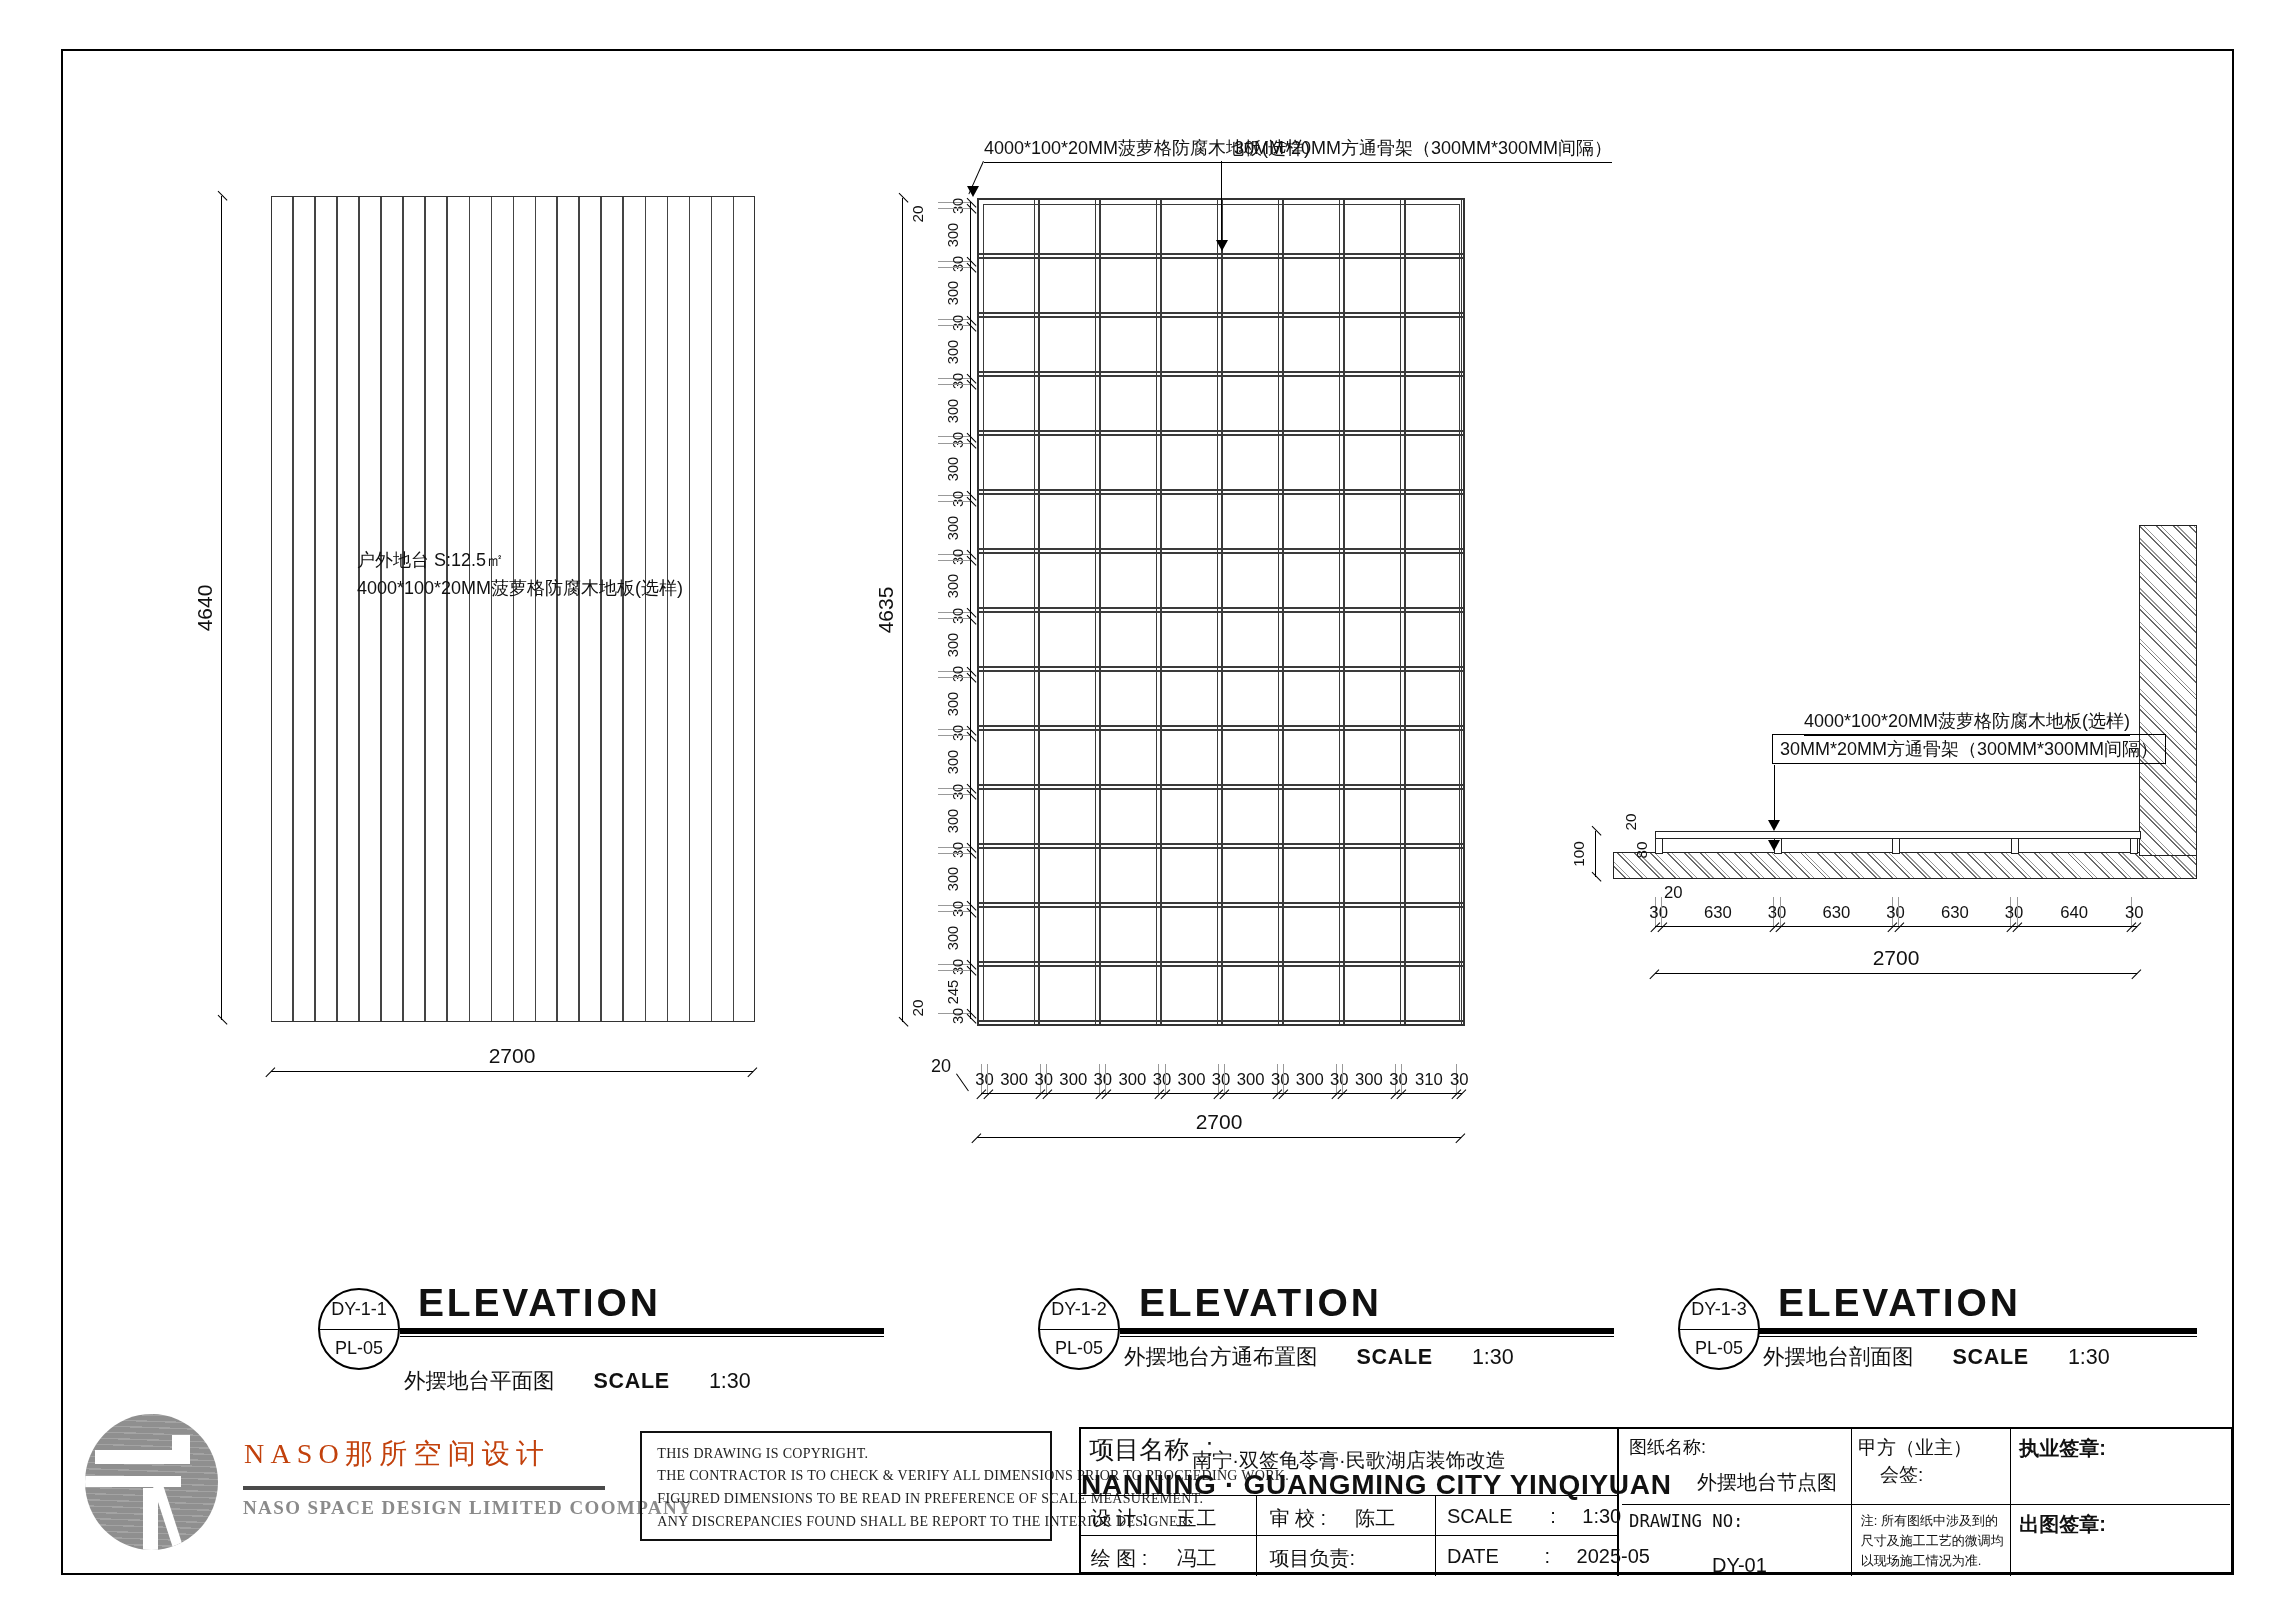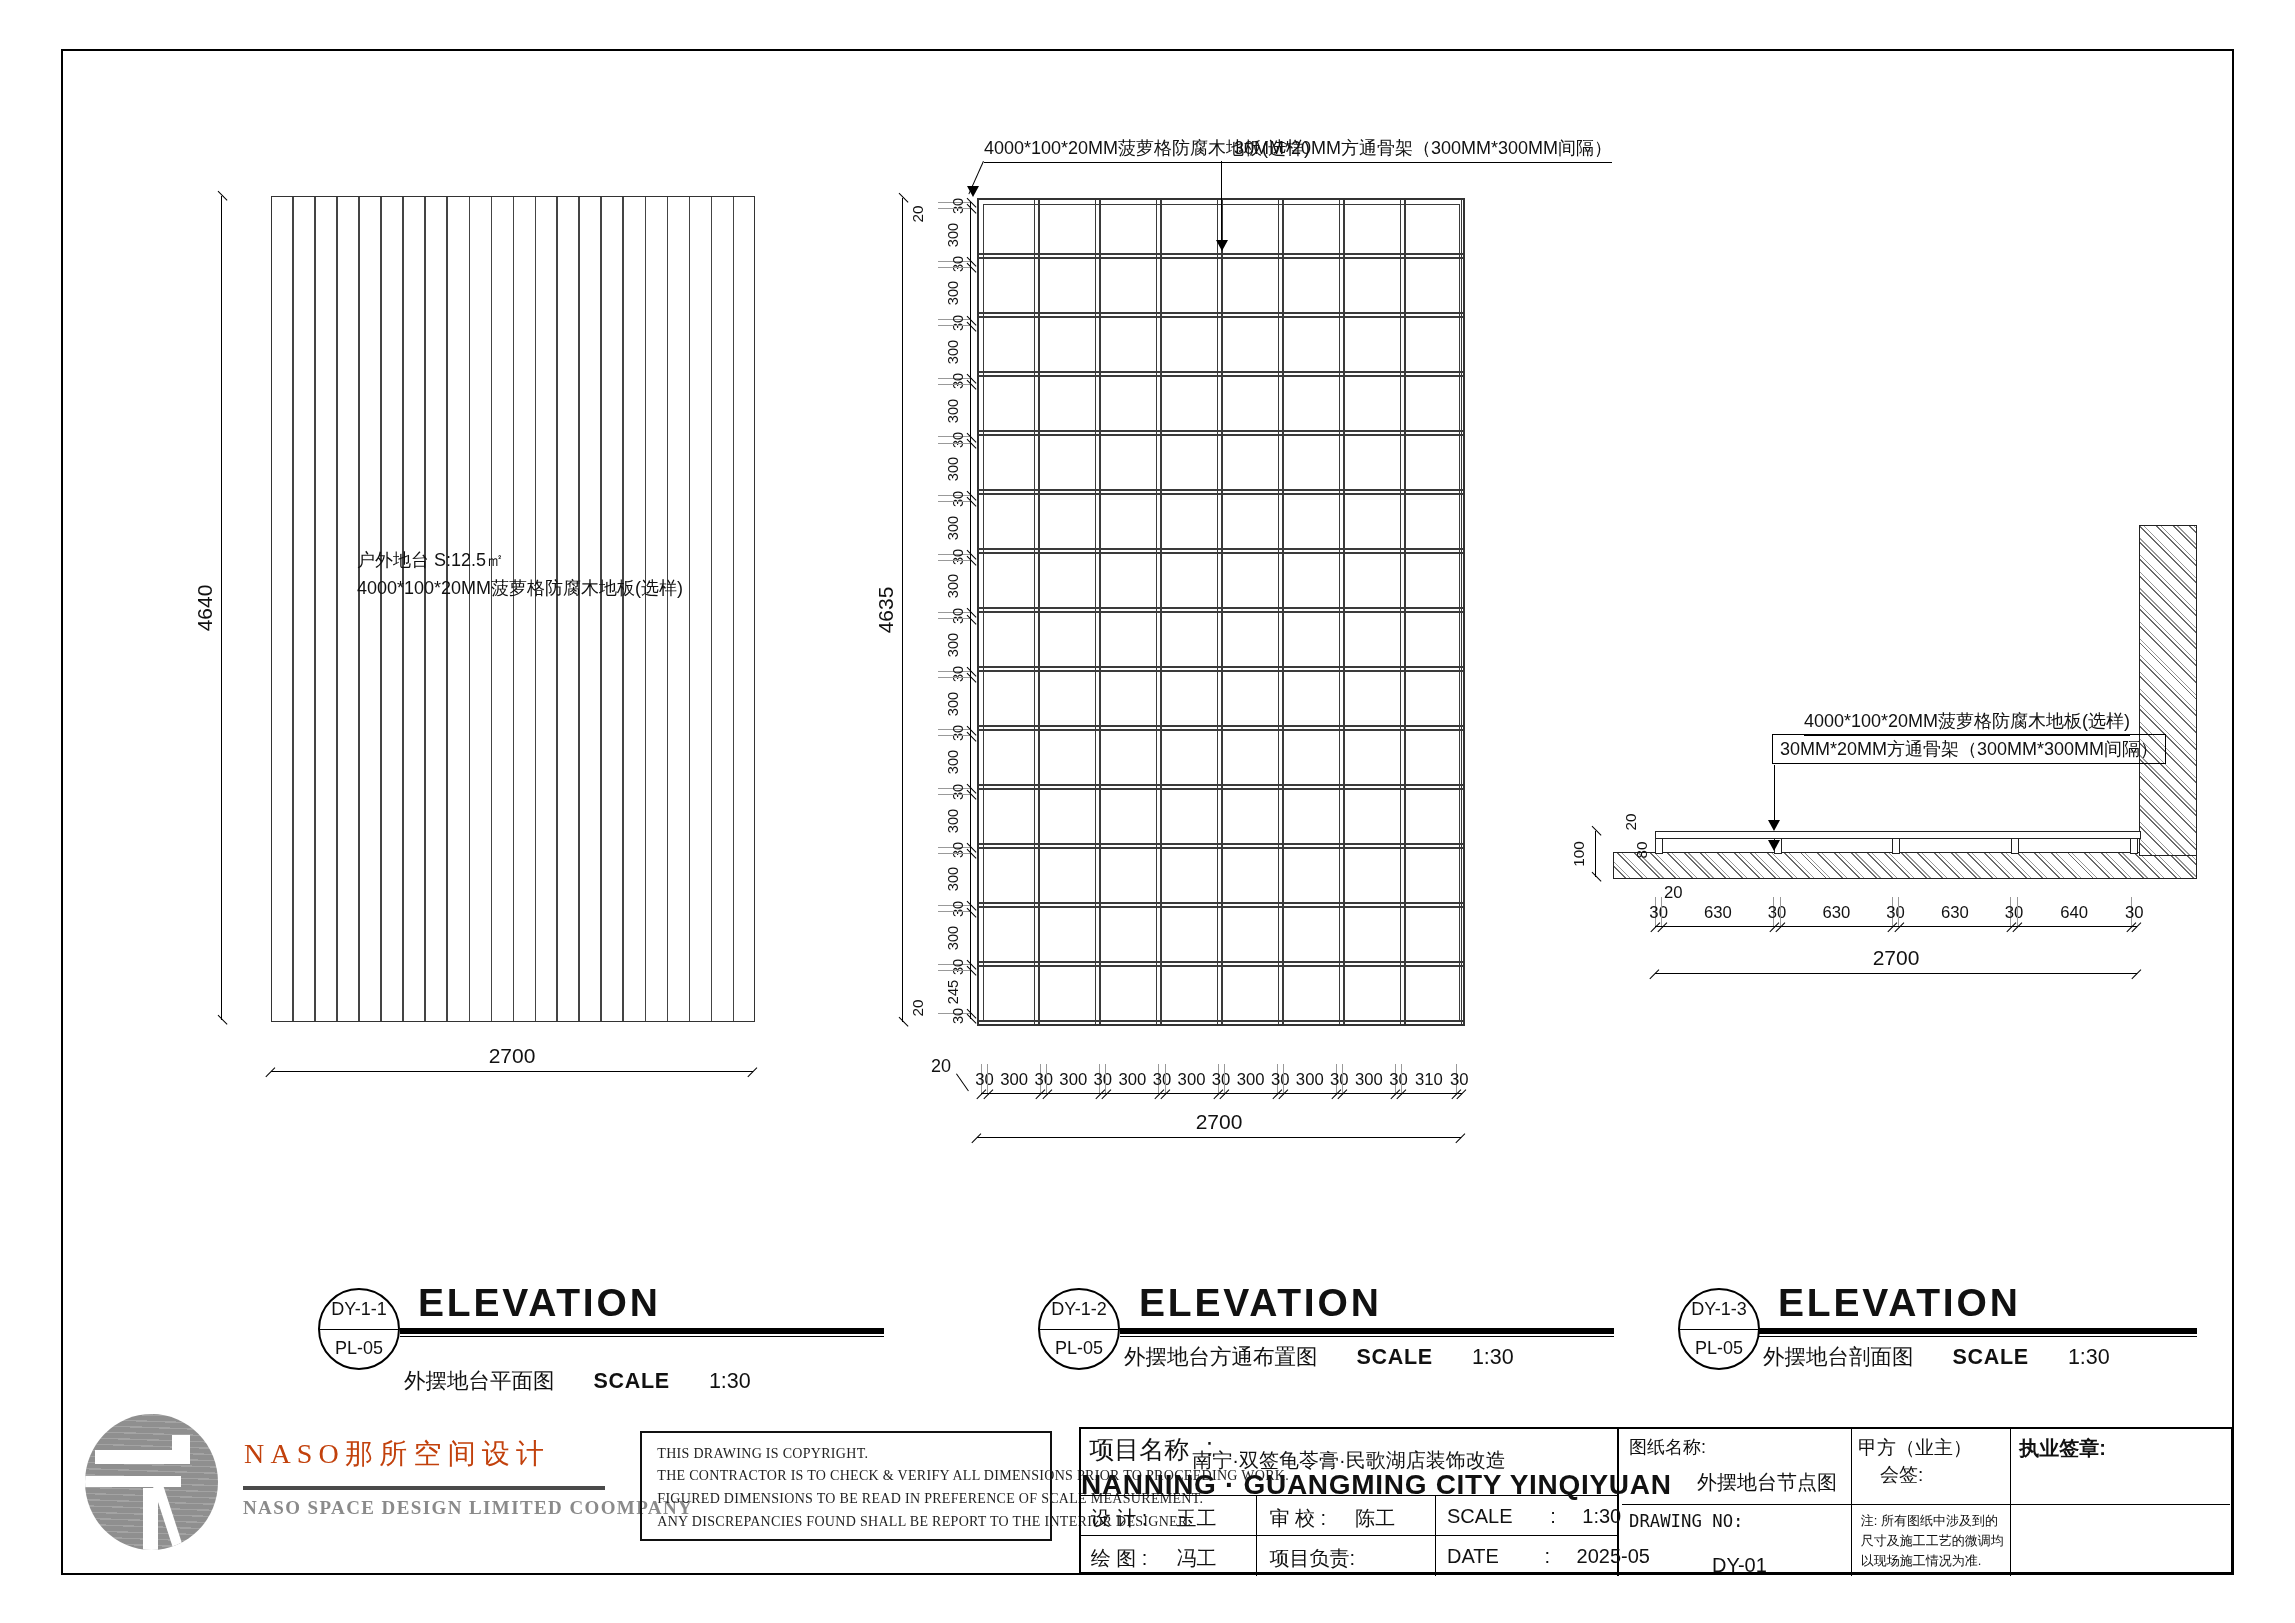--- a/index.html
+++ b/index.html
@@ -427,15 +427,18 @@
       <span class="abs" style="left:29px;top:33px;font-size:19px;">会签:</span>
     </div>
     <div class="cell br notecell" style="left:770px;top:76px;width:160px;height:71px;padding:5.6px 0 0 9.7px;">
       <div>注: 所有图纸中涉及到的</div>
       <div>尺寸及施工工艺的微调均</div>
       <div>以现场施工情况为准.</div>
     </div>
     <div class="cell bb seal" style="left:930px;top:0;width:219px;height:76px;padding:5.6px 0 0 8.3px;">
       <span>执业签章:</span>
     </div>
+    <div class="cell seal" style="left:930px;top:76px;width:219px;height:71px;padding:5.6px 0 0 8.3px;">
+      <span>出图签章:</span>
+    </div>
   </div>
 </div>
 
 
 </body></html>

